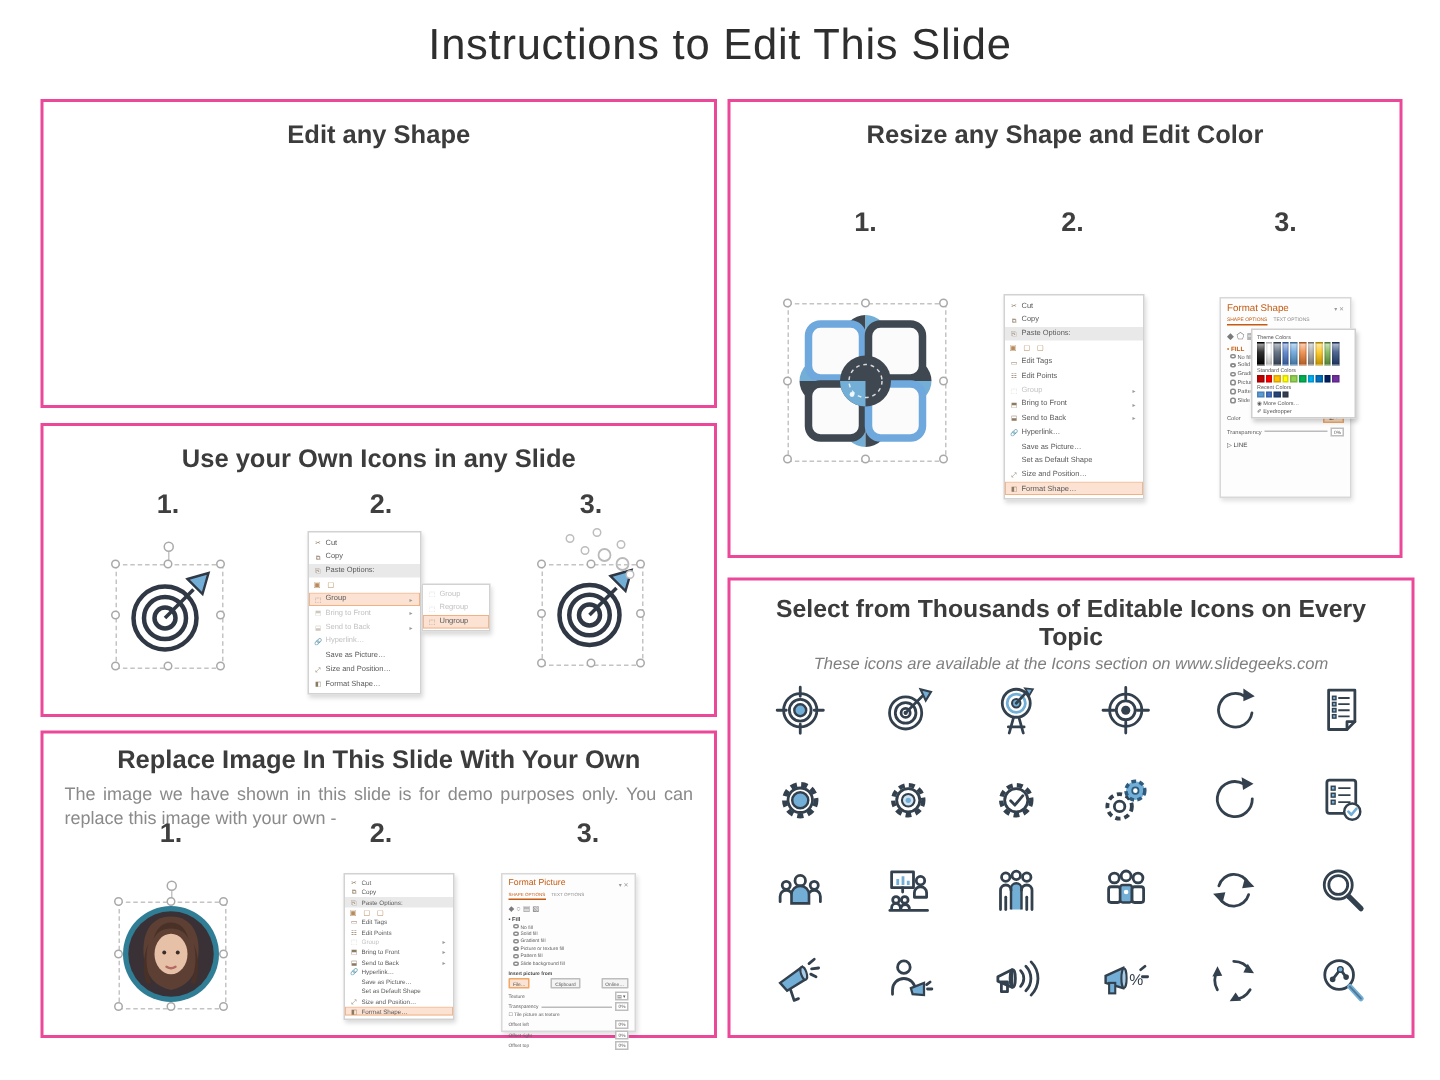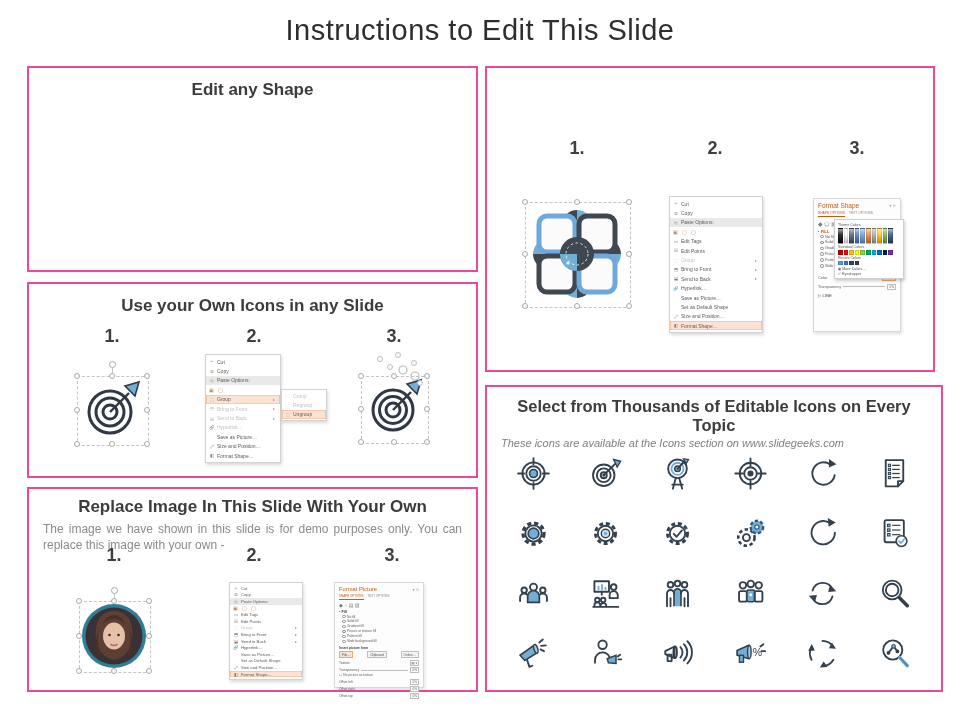--- a/index.html
+++ b/index.html
@@ -10,21 +10,21 @@
   .panel{position:absolute;background:#fff;border:2px solid #ec4899;box-sizing:border-box;}
   #panel-edit-shape{left:27px;top:66px;width:451px;height:206px;}
   #panel-own-icons{left:27px;top:282px;width:451px;height:196px;}
   #panel-replace-image{left:27px;top:487px;width:451px;height:205px;}
   #panel-resize-shape{left:485px;top:66px;width:450px;height:306px;}
   #panel-icon-library{left:485px;top:385px;width:458px;height:307px;}
   .panel h2{margin:12px 10px 0;text-align:center;font-size:17px;font-weight:700;color:#3c3c3c;}
   .body-text{margin:26px 18px 0;font-size:13.5px;font-style:italic;color:#7d7d7d;
          text-align:justify;line-height:1.6;}
   .sub-text{margin:4px 14px 0;font-size:12px;color:#8a8a8a;text-align:justify;line-height:1.35;}
-  .sub-italic{margin:2px 14px 0;font-size:11px;font-style:italic;color:#7f7f7f;text-align:left;}
+  .sub-italic{margin:2px 14px 0;font-size:11px;font-style:italic;color:#7f7f7f;text-align:center;}
   .stepnum{position:absolute;font-size:18px;font-weight:700;color:#3f3f3f;transform:translateX(-50%);}
   
   .selwrap{position:absolute;}
   .selbox{position:absolute;border:1px dashed #c4c4c4;}
   .hd{position:absolute;width:6px;height:6px;background:#fff;border:1px solid #a9a9a9;
       border-radius:50%;box-sizing:border-box;}
   .rot{position:absolute;width:7px;height:7px;background:#fff;border:1px solid #a9a9a9;
       border-radius:50%;box-sizing:border-box;}
   .rotstem{position:absolute;width:1px;height:6px;background:#c4c4c4;}
   
@@ -586,20 +586,21 @@
 
           <div class="fp-row" style="margin-top:1px;">
             <span style="font-size:3.2px;">Offset top</span>
             <span class="fp-val">0%</span>
           </div>
         </div>
     </div>
   </section>
 
   <section class="panel" id="panel-resize-shape">
+    <h2>Resize any Shape and Edit Color</h2>
     <span class="stepnum" style="left:90px;top:70px;">1.</span>
     <span class="stepnum" style="left:228px;top:70px;">2.</span>
     <span class="stepnum" style="left:370px;top:70px;">3.</span>
 
     <div class="selwrap" style="left:28px;top:124px;width:124px;height:124px;">
       <div class="selbox" style="left:10px;top:10px;width:104px;height:104px;"></div>
       <div class="hd" style="left:7px;top:7px;"></div><div class="hd" style="left:59px;top:7px;"></div><div class="hd" style="left:111px;top:7px;"></div>
       <div class="hd" style="left:7px;top:59px;"></div><div class="hd" style="left:111px;top:59px;"></div>
       <div class="hd" style="left:7px;top:111px;"></div><div class="hd" style="left:59px;top:111px;"></div><div class="hd" style="left:111px;top:111px;"></div>
       <svg width="124" height="124" viewBox="0 0 124 124">

